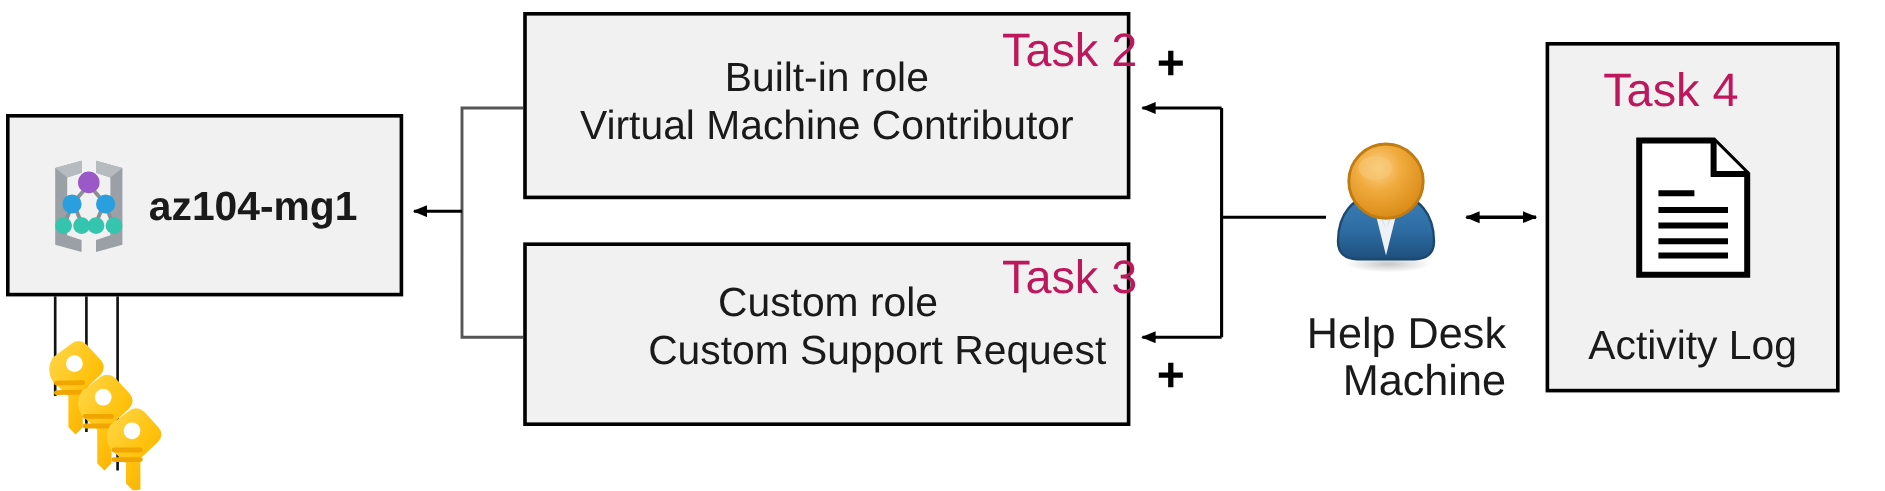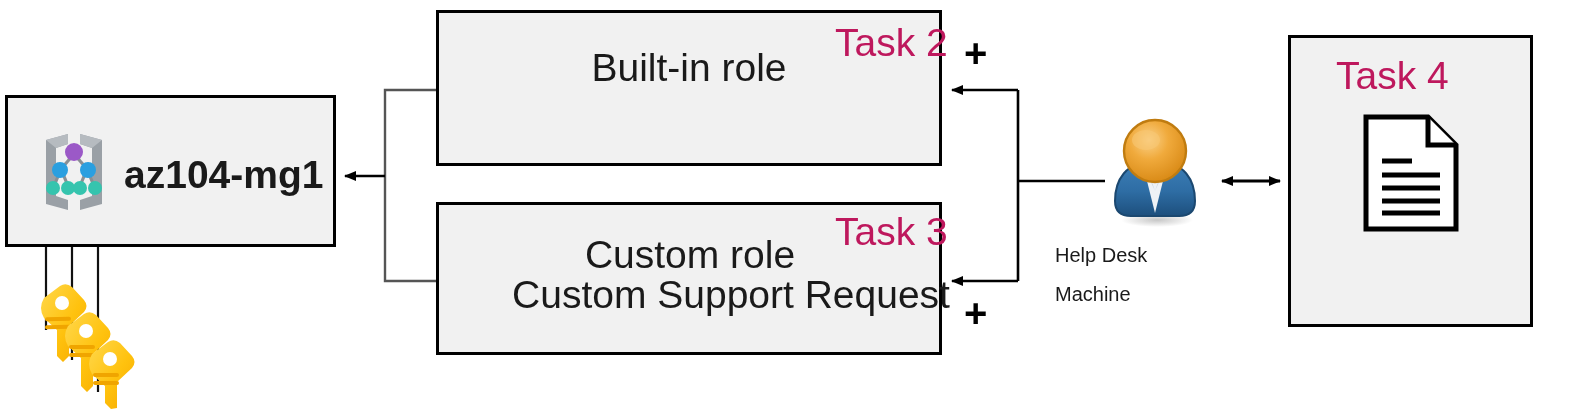--- a/index.html
+++ b/index.html
@@ -26,41 +26,42 @@
   }
   .corner-label {
     position: absolute;
     font-size: 39px;
     color: #be185d;
     line-height: 1;
     white-space: nowrap;
   }
   .box-text {
     position: absolute;
-    font-size: 39px;
+    font-size: 34px;
     color: #1a1a1a;
     line-height: 1.18;
     white-space: nowrap;
     text-align: center;
   }
   .plus {
     position: absolute;
     font-size: 40px;
     font-weight: bold;
     color: #000000;
     line-height: 1;
     font-family: "Liberation Sans", sans-serif;
   }
   .person-label {
     position: absolute;
-    font-size: 20px;
+    font-size: 36px;
     color: #1a1a1a;
     line-height: 1.2;
-    text-align: left;
+    text-align: right;
     white-space: nowrap;
+    margin-top: 13px;
   }
   svg { display: block; }
   .layer {
     position: absolute;
     left: 0;
     top: 0;
     width: 1571px;
     height: 409px;
     pointer-events: none;
   }
@@ -171,20 +172,21 @@
       </g>
     </svg>
   </div>
 
   <div class="box" style="left:436px; top:10px; width:506px; height:156px;"></div>
 
   <div class="corner-label" style="left:835px; top:23px;">Task 2</div>
 
   <div class="box-text" style="left:436px; top:45px; width:506px;">Built-in role</div>
 
+  <div class="box-text" style="left:436px; top:85px; width:506px;">Virtual Machine Contributor</div>
 
   <div class="box" style="left:436px; top:202px; width:506px; height:153px;"></div>
 
   <div class="corner-label" style="left:835px; top:212px;">Task 3</div>
 
   <div class="box-text" style="left:436px; top:232px; width:508px;">Custom role</div>
 
   <div class="box-text" style="left:436px; top:272px; width:590px;">Custom Support Request</div>
 
   <div class="plus" style="left:964px; top:33px;">+</div>
@@ -237,14 +239,15 @@
       <g stroke="#000" stroke-width="5" stroke-linecap="butt">
         <line x1="20" y1="48" x2="50" y2="48"></line>
         <line x1="20" y1="62" x2="78" y2="62"></line>
         <line x1="20" y1="75" x2="78" y2="75"></line>
         <line x1="20" y1="88" x2="78" y2="88"></line>
         <line x1="20" y1="100" x2="78" y2="100"></line>
       </g>
     </svg>
   </div>
 
+  <div class="box-text" style="left:1288px; top:268px; width:245px;">Activity Log</div>
 
 </div>
 
 </body></html>

